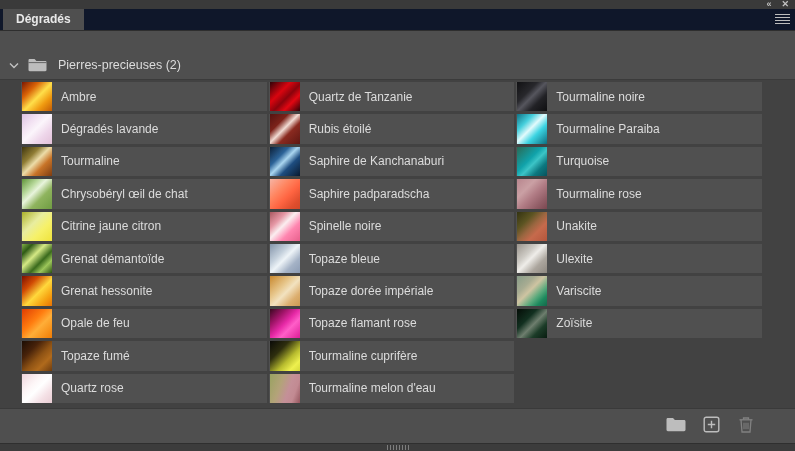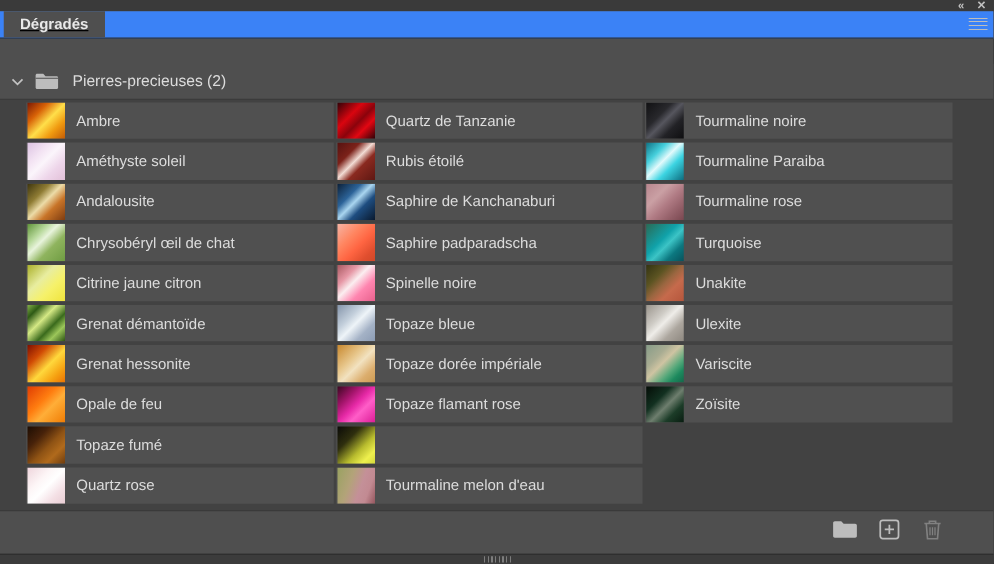--- a/index.html
+++ b/index.html
@@ -10,22 +10,22 @@
   }
   
   .titlebar{
     height:9px;flex:0 0 9px;background:#3a3a3a;box-sizing:border-box;
     display:flex;justify-content:flex-end;align-items:center;gap:10px;
     padding-right:6px;overflow:hidden;
   }
   .titlebar .glyph{color:#c2c2c2;font-size:9px;line-height:9px;font-weight:bold;cursor:default;}
   
   .tabbar{
-    height:22px;flex:0 0 22px;background:#3b82f6;position:relative;
-    display:flex;align-items:center;border-bottom:1px solid #2e2e2e;box-sizing:border-box;text-decoration:underline;
+    height:22px;flex:0 0 22px;background:#0f172a;position:relative;
+    display:flex;align-items:center;border-bottom:1px solid #2e2e2e;box-sizing:border-box;
   }
   .tab{
     margin-left:3px;padding:0 13px;background:#4f4f4f;color:#e9e9e9;
     font-weight:bold;font-size:12px;line-height:21px;white-space:nowrap;
   }
   .menu-btn{position:absolute;right:5px;top:5px;width:15px;height:11px;}
   .menu-lines{width:15px;height:11px;
     background:repeating-linear-gradient(to bottom,#bdbdbd 0 1px,transparent 1px 3px);}
   
   .folder-row{
@@ -105,26 +105,26 @@
 
   <div class="grid-wrap">
     <div class="grid">
     <div class="cell">
       <div class="swatch" style="background: linear-gradient(135deg, rgb(122, 24, 4) 0%, rgb(216, 98, 7) 28%, rgb(255, 223, 74) 52%, rgb(240, 154, 16) 74%, rgb(195, 91, 4) 100%);"></div>
       <span class="label">Ambre</span>
     </div>
 
     <div class="cell">
       <div class="swatch" style="background: linear-gradient(135deg, rgb(220, 194, 226) 0%, rgb(243, 227, 243) 30%, rgb(251, 245, 251) 48%, rgb(238, 214, 234) 72%, rgb(226, 192, 216) 100%);"></div>
-      <span class="label">Améthyste soleil</span>
+      <span class="label">Dégradés lavande</span>
     </div>
 
     <div class="cell">
       <div class="swatch" style="background: linear-gradient(135deg, rgb(62, 53, 14) 0%, rgb(143, 124, 52) 30%, rgb(236, 220, 168) 48%, rgb(200, 116, 40) 68%, rgb(126, 60, 16) 100%);"></div>
-      <span class="label">Andalousite</span>
+      <span class="label">Tourmaline</span>
     </div>
 
     <div class="cell">
       <div class="swatch" style="background: linear-gradient(135deg, rgb(95, 147, 56) 0%, rgb(184, 217, 156) 28%, rgb(232, 244, 220) 42%, rgb(143, 180, 94) 64%, rgb(111, 156, 66) 100%);"></div>
       <span class="label">Chrysobéryl œil de chat</span>
     </div>
 
     <div class="cell">
       <div class="swatch" style="background: linear-gradient(135deg, rgb(170, 176, 42) 0%, rgb(232, 237, 160) 38%, rgb(246, 241, 106) 64%, rgb(239, 227, 60) 100%);"></div>
       <span class="label">Citrine jaune citron</span>
@@ -192,45 +192,46 @@
     </div>
 
     <div class="cell">
       <div class="swatch" style="background: linear-gradient(135deg, rgb(58, 8, 32) 0%, rgb(160, 20, 104) 28%, rgb(232, 42, 168) 50%, rgb(255, 94, 200) 66%, rgb(220, 28, 150) 100%);"></div>
       <span class="label">Topaze flamant rose</span>
     </div>
 
 
     <div class="cell">
       <div class="swatch" style="background: linear-gradient(135deg, rgb(10, 10, 8) 0%, rgb(46, 46, 14) 32%, rgb(184, 188, 46) 62%, rgb(238, 240, 78) 82%, rgb(212, 216, 58) 100%);"></div>
+      <span class="label">Tourmaline cuprifère</span>
     </div>
 
     <div class="cell">
       <div class="swatch" style="background: linear-gradient(110deg, rgb(153, 162, 97) 0%, rgb(179, 163, 121) 35%, rgb(196, 144, 152) 60%, rgb(194, 138, 146) 78%, rgb(149, 86, 94) 100%);"></div>
       <span class="label">Tourmaline melon d'eau</span>
     </div>
 
     <div class="cell">
       <div class="swatch" style="background: linear-gradient(135deg, rgb(17, 17, 19) 0%, rgb(40, 40, 44) 35%, rgb(86, 86, 94) 50%, rgb(34, 34, 38) 70%, rgb(14, 14, 16) 100%);"></div>
       <span class="label">Tourmaline noire</span>
     </div>
 
     <div class="cell">
       <div class="swatch" style="background: linear-gradient(135deg, rgb(15, 114, 133) 0%, rgb(69, 207, 220) 28%, rgb(226, 250, 252) 47%, rgb(60, 212, 226) 66%, rgb(13, 109, 127) 100%);"></div>
       <span class="label">Tourmaline Paraiba</span>
     </div>
 
     <div class="cell">
+      <div class="swatch" style="background: linear-gradient(135deg, rgb(42, 106, 85) 0%, rgb(16, 162, 170) 42%, rgb(60, 196, 198) 56%, rgb(12, 120, 128) 76%, rgb(7, 82, 92) 100%);"></div>
+      <span class="label">Turquoise</span>
+    </div>
+
+    <div class="cell">
       <div class="swatch" style="background: linear-gradient(135deg, rgb(184, 134, 142) 0%, rgb(202, 160, 164) 32%, rgb(176, 123, 132) 55%, rgb(147, 95, 104) 78%, rgb(122, 71, 80) 100%);"></div>
       <span class="label">Tourmaline rose</span>
-    </div>
-
-    <div class="cell">
-      <div class="swatch" style="background: linear-gradient(135deg, rgb(42, 106, 85) 0%, rgb(16, 162, 170) 42%, rgb(60, 196, 198) 56%, rgb(12, 120, 128) 76%, rgb(7, 82, 92) 100%);"></div>
-      <span class="label">Turquoise</span>
     </div>
 
     <div class="cell">
       <div class="swatch" style="background: linear-gradient(135deg, rgb(51, 51, 17) 0%, rgb(92, 84, 34) 30%, rgb(154, 102, 64) 50%, rgb(198, 106, 76) 68%, rgb(181, 86, 60) 100%);"></div>
       <span class="label">Unakite</span>
     </div>
 
     <div class="cell">
       <div class="swatch" style="background: linear-gradient(135deg, rgb(154, 148, 140) 0%, rgb(207, 204, 198) 34%, rgb(239, 237, 233) 48%, rgb(172, 166, 158) 72%, rgb(142, 136, 128) 100%);"></div>
       <span class="label">Ulexite</span>

